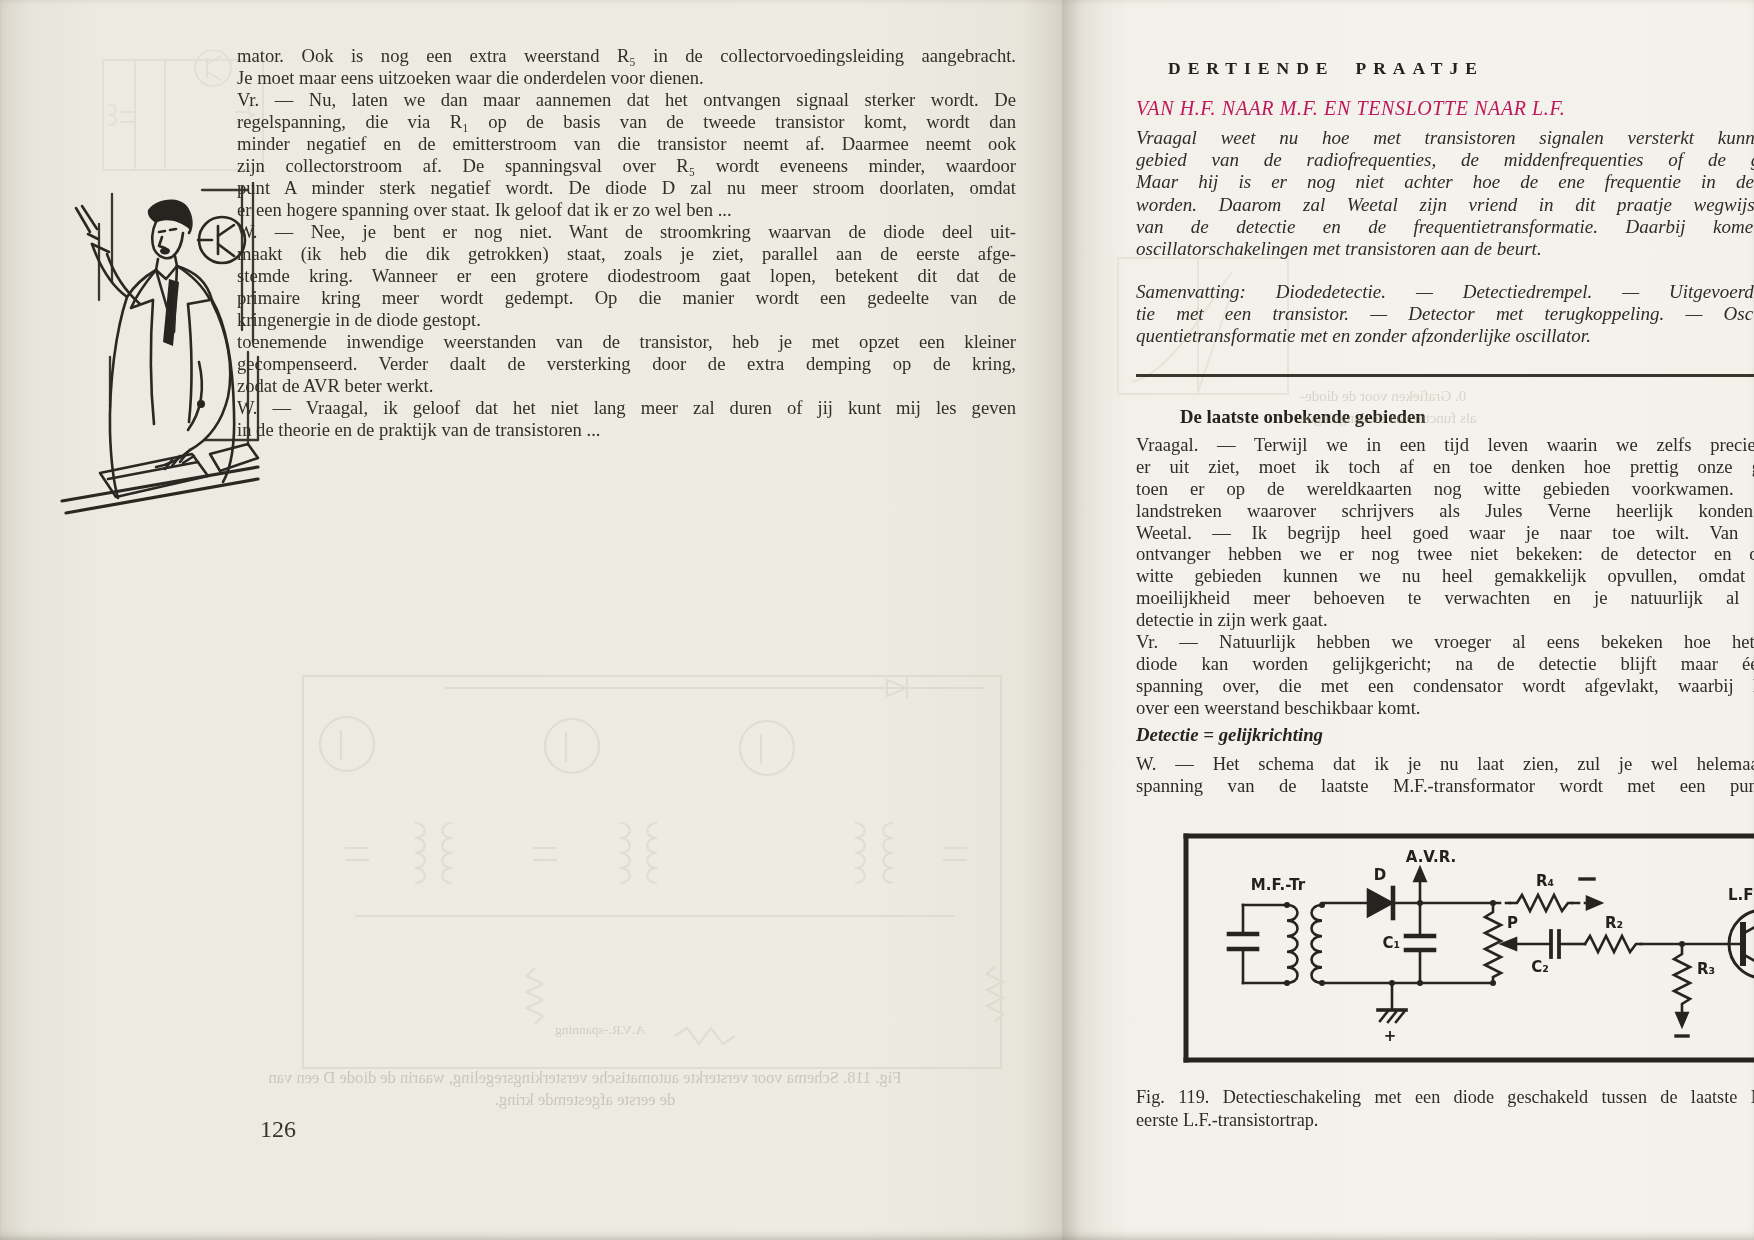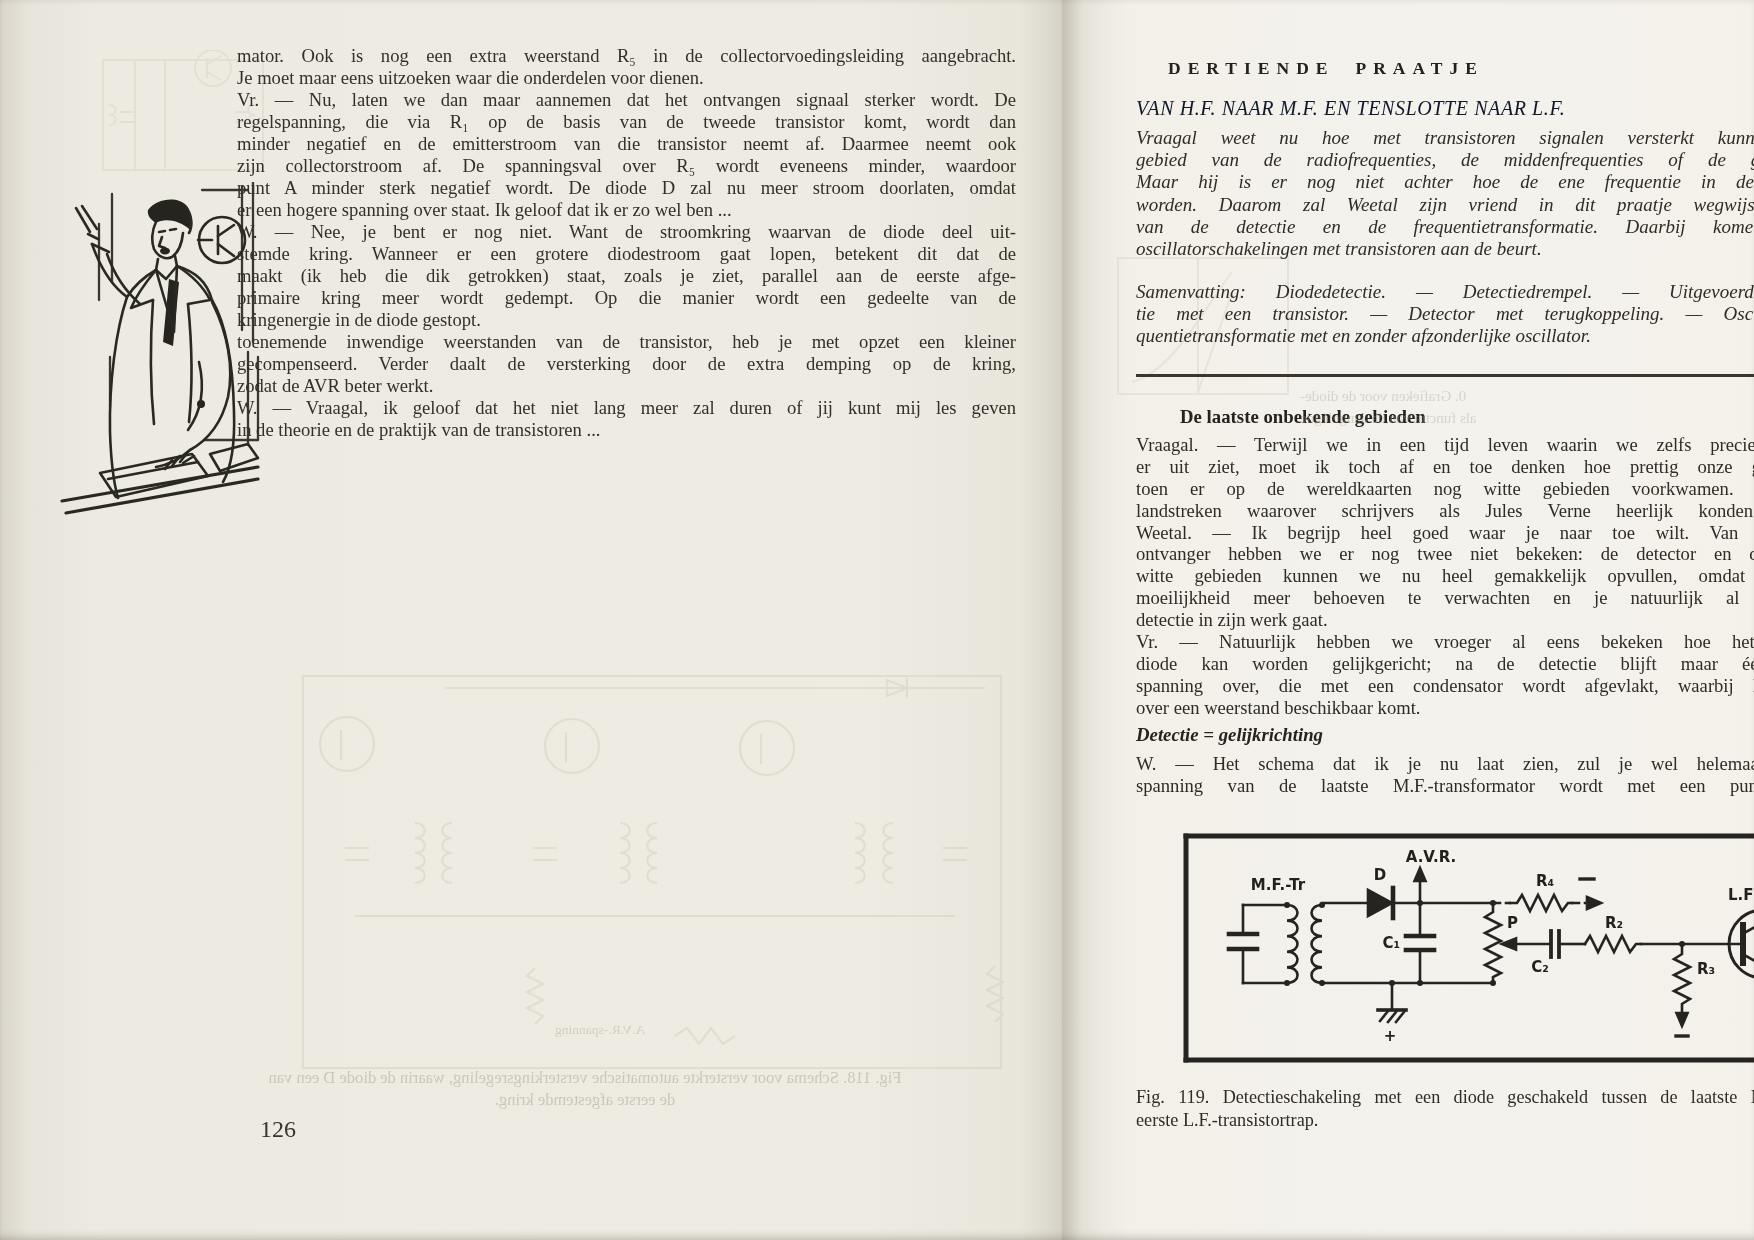--- a/index.html
+++ b/index.html
@@ -42,21 +42,21 @@
   .s1{left:1136px;top:434px;width:690px;--lh:21.9px;}
   .s2{left:1136px;top:753px;width:690px;--lh:21.9px;}
   .caption{left:1136px;top:1086px;width:690px;--lh:22.5px;font-size:18.2px;}
 
   .kicker{
     position:absolute;left:1168px;top:58px;font-size:17.5px;font-weight:bold;
     letter-spacing:.40em;word-spacing:.55em;color:#23211b;
   }
   .subtitle{
     position:absolute;left:1136px;top:97px;font-size:20px;font-style:italic;
-    letter-spacing:.03em;color:#0f172a;white-space:nowrap;
+    letter-spacing:.03em;color:#be185d;white-space:nowrap;
   }
   .rule{position:absolute;left:1136px;top:374px;width:640px;height:3px;background:#3a362e;}
   .sec-head{position:absolute;left:1136px;font-size:18.8px;font-weight:bold;color:#26231d;white-space:nowrap;}
   .sec-head.h1{top:406px;margin-left:44px;}
   .sec-head.h2{top:724px;font-style:italic;}
 
   .pagenum{position:absolute;left:260px;top:1116px;font-size:24px;color:#38352e;}
 
   
   .ghost{
@@ -166,22 +166,22 @@
   <div class="linesbox left-body">
       <div class="tline">mator. Ook is nog een extra weerstand R₅ in de collectorvoedingsleiding aangebracht.</div>
       <div class="tline pend">Je moet maar eens uitzoeken waar die onderdelen voor dienen.</div>
       <div class="tline">Vr. — Nu, laten we dan maar aannemen dat het ontvangen signaal sterker wordt. De</div>
       <div class="tline">regelspanning, die via R₁ op de basis van de tweede transistor komt, wordt dan</div>
       <div class="tline">minder negatief en de emitterstroom van die transistor neemt af. Daarmee neemt ook</div>
       <div class="tline">zijn collectorstroom af. De spanningsval over R₅ wordt eveneens minder, waardoor</div>
       <div class="tline">punt A minder sterk negatief wordt. De diode D zal nu meer stroom doorlaten, omdat</div>
       <div class="tline pend">er een hogere spanning over staat. Ik geloof dat ik er zo wel ben ...</div>
       <div class="tline">W. — Nee, je bent er nog niet. Want de stroomkring waarvan de diode deel uit-</div>
+      <div class="tline">maakt (ik heb die dik getrokken) staat, zoals je ziet, parallel aan de eerste afge-</div>
       <div class="tline">stemde kring. Wanneer er een grotere diodestroom gaat lopen, betekent dit dat de</div>
-      <div class="tline">maakt (ik heb die dik getrokken) staat, zoals je ziet, parallel aan de eerste afge-</div>
       <div class="tline">primaire kring meer wordt gedempt. Op die manier wordt een gedeelte van de</div>
       <div class="tline pend">kringenergie in de diode gestopt.</div>
       <div class="tline">toenemende inwendige weerstanden van de transistor, heb je met opzet een kleiner</div>
       <div class="tline">gecompenseerd. Verder daalt de versterking door de extra demping op de kring,</div>
       <div class="tline pend">zodat de AVR beter werkt.</div>
       <div class="tline">W. — Vraagal, ik geloof dat het niet lang meer zal duren of jij kunt mij les geven</div>
       <div class="tline pend">in de theorie en de praktijk van de transistoren ...</div>
     </div>
 
   <svg class="gsvg ghostblock" style="left:295px;top:648px;" width="720" height="432" viewBox="0 0 720 432">

